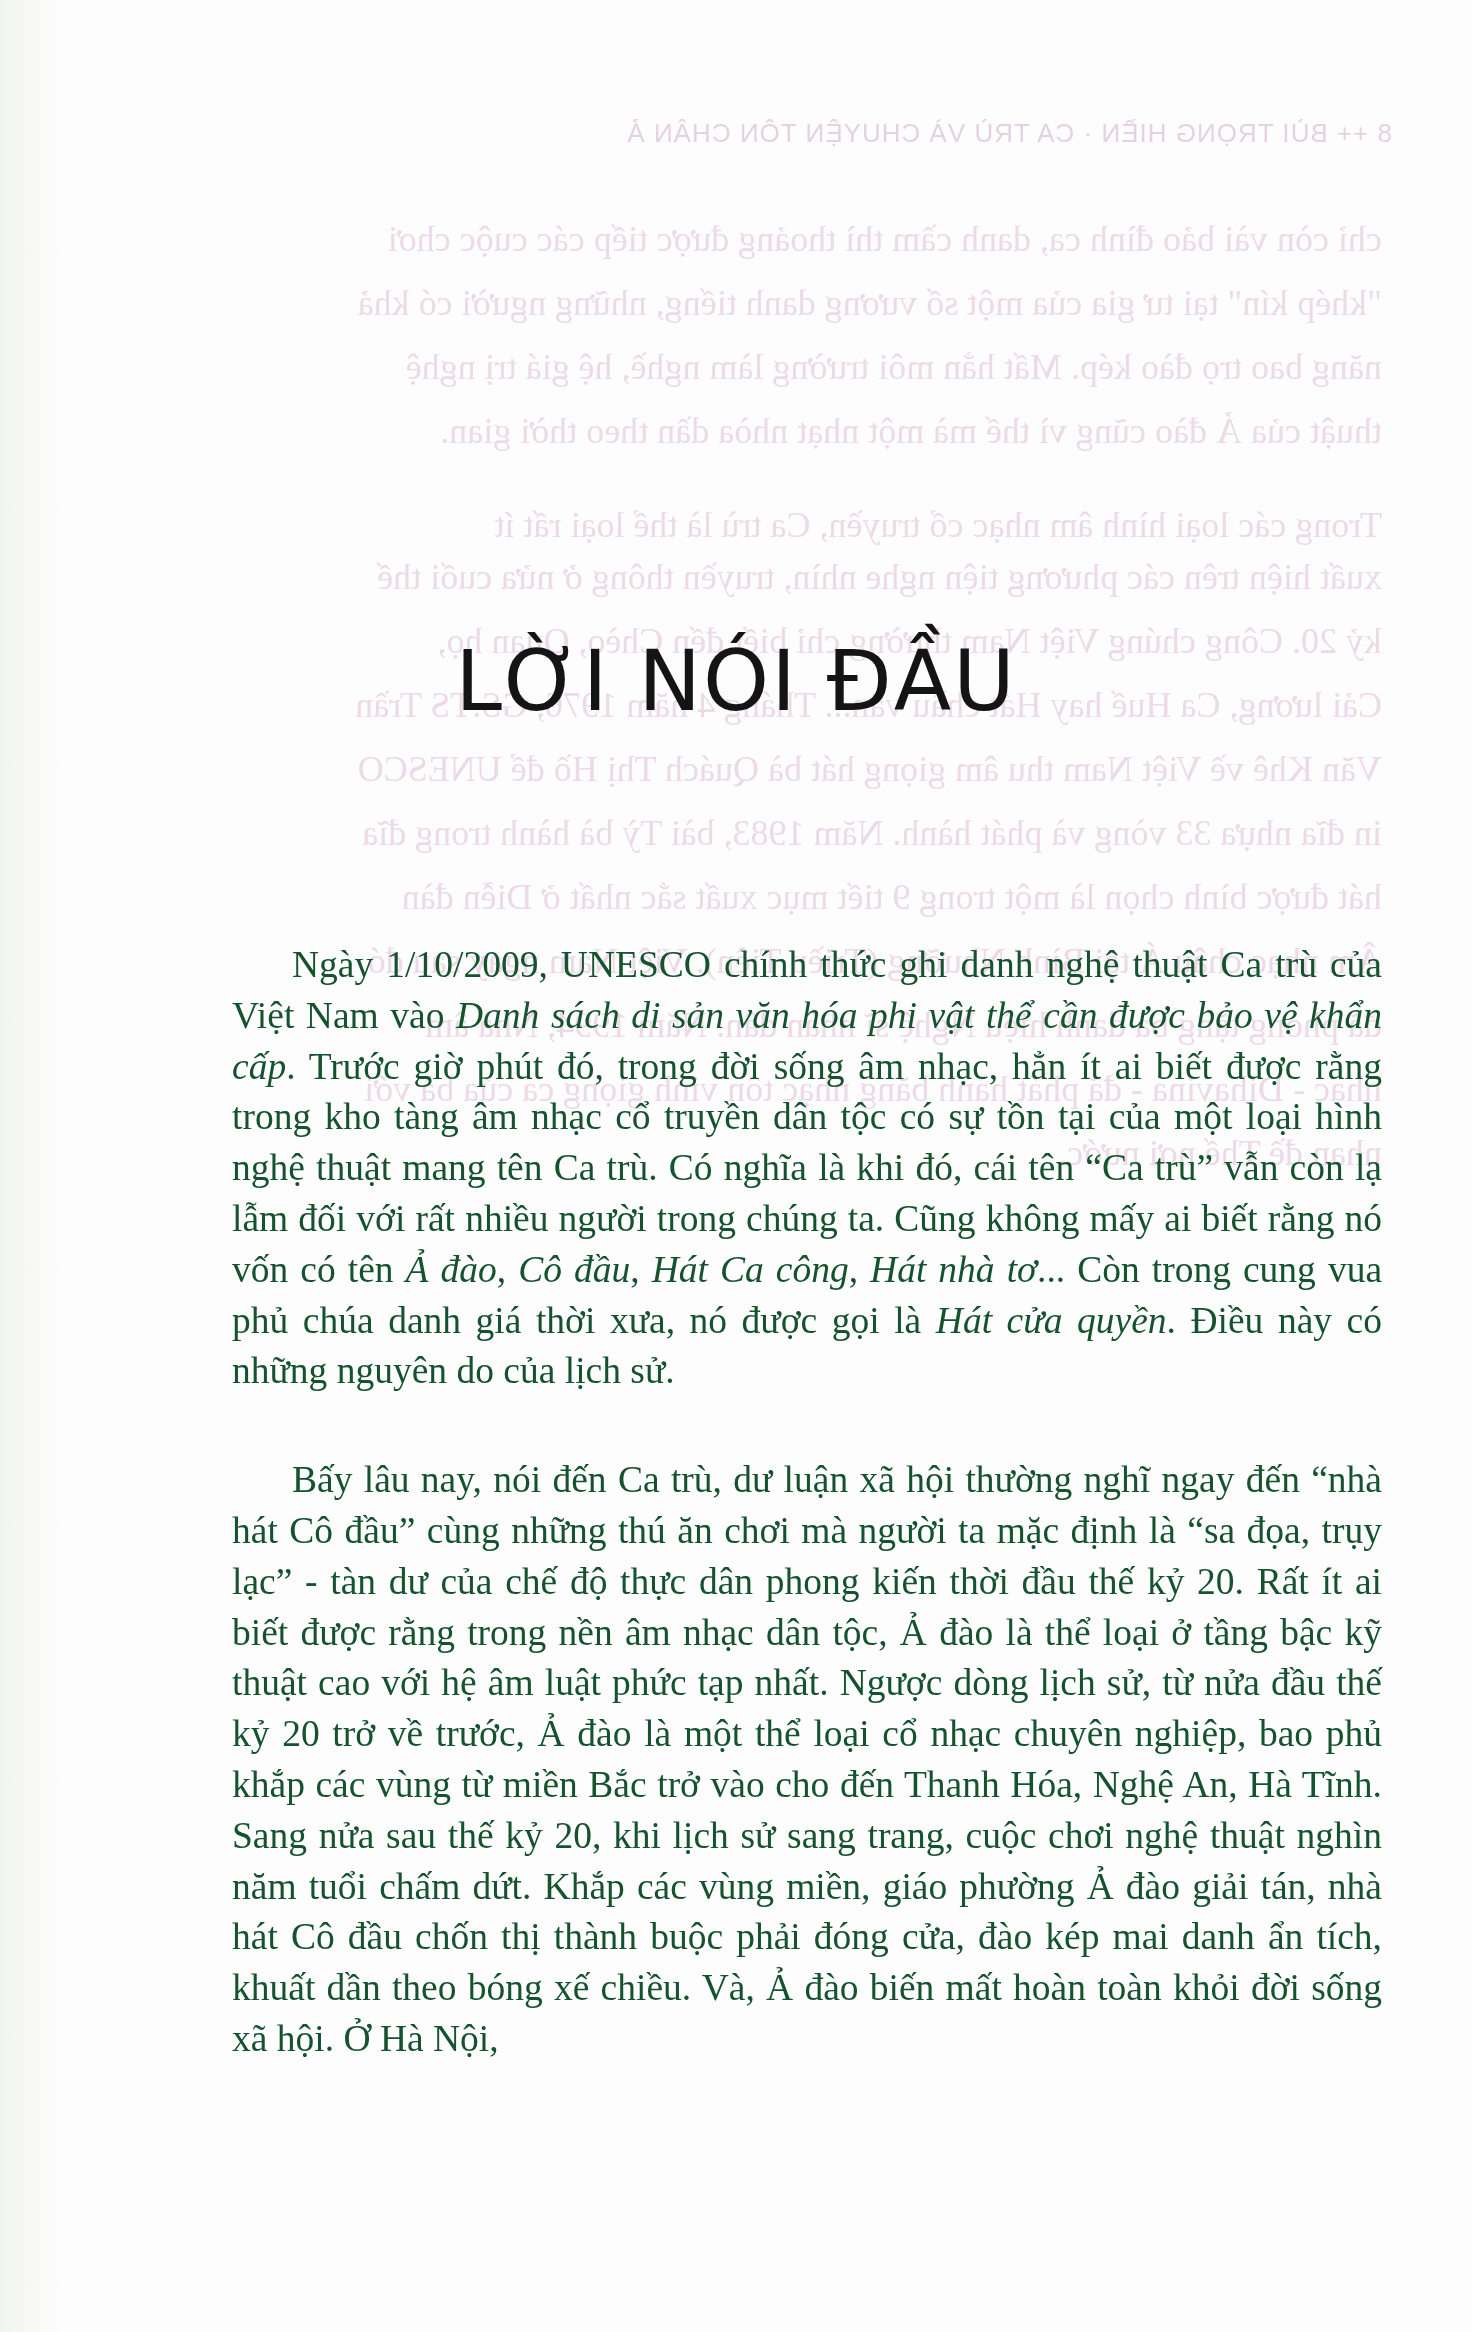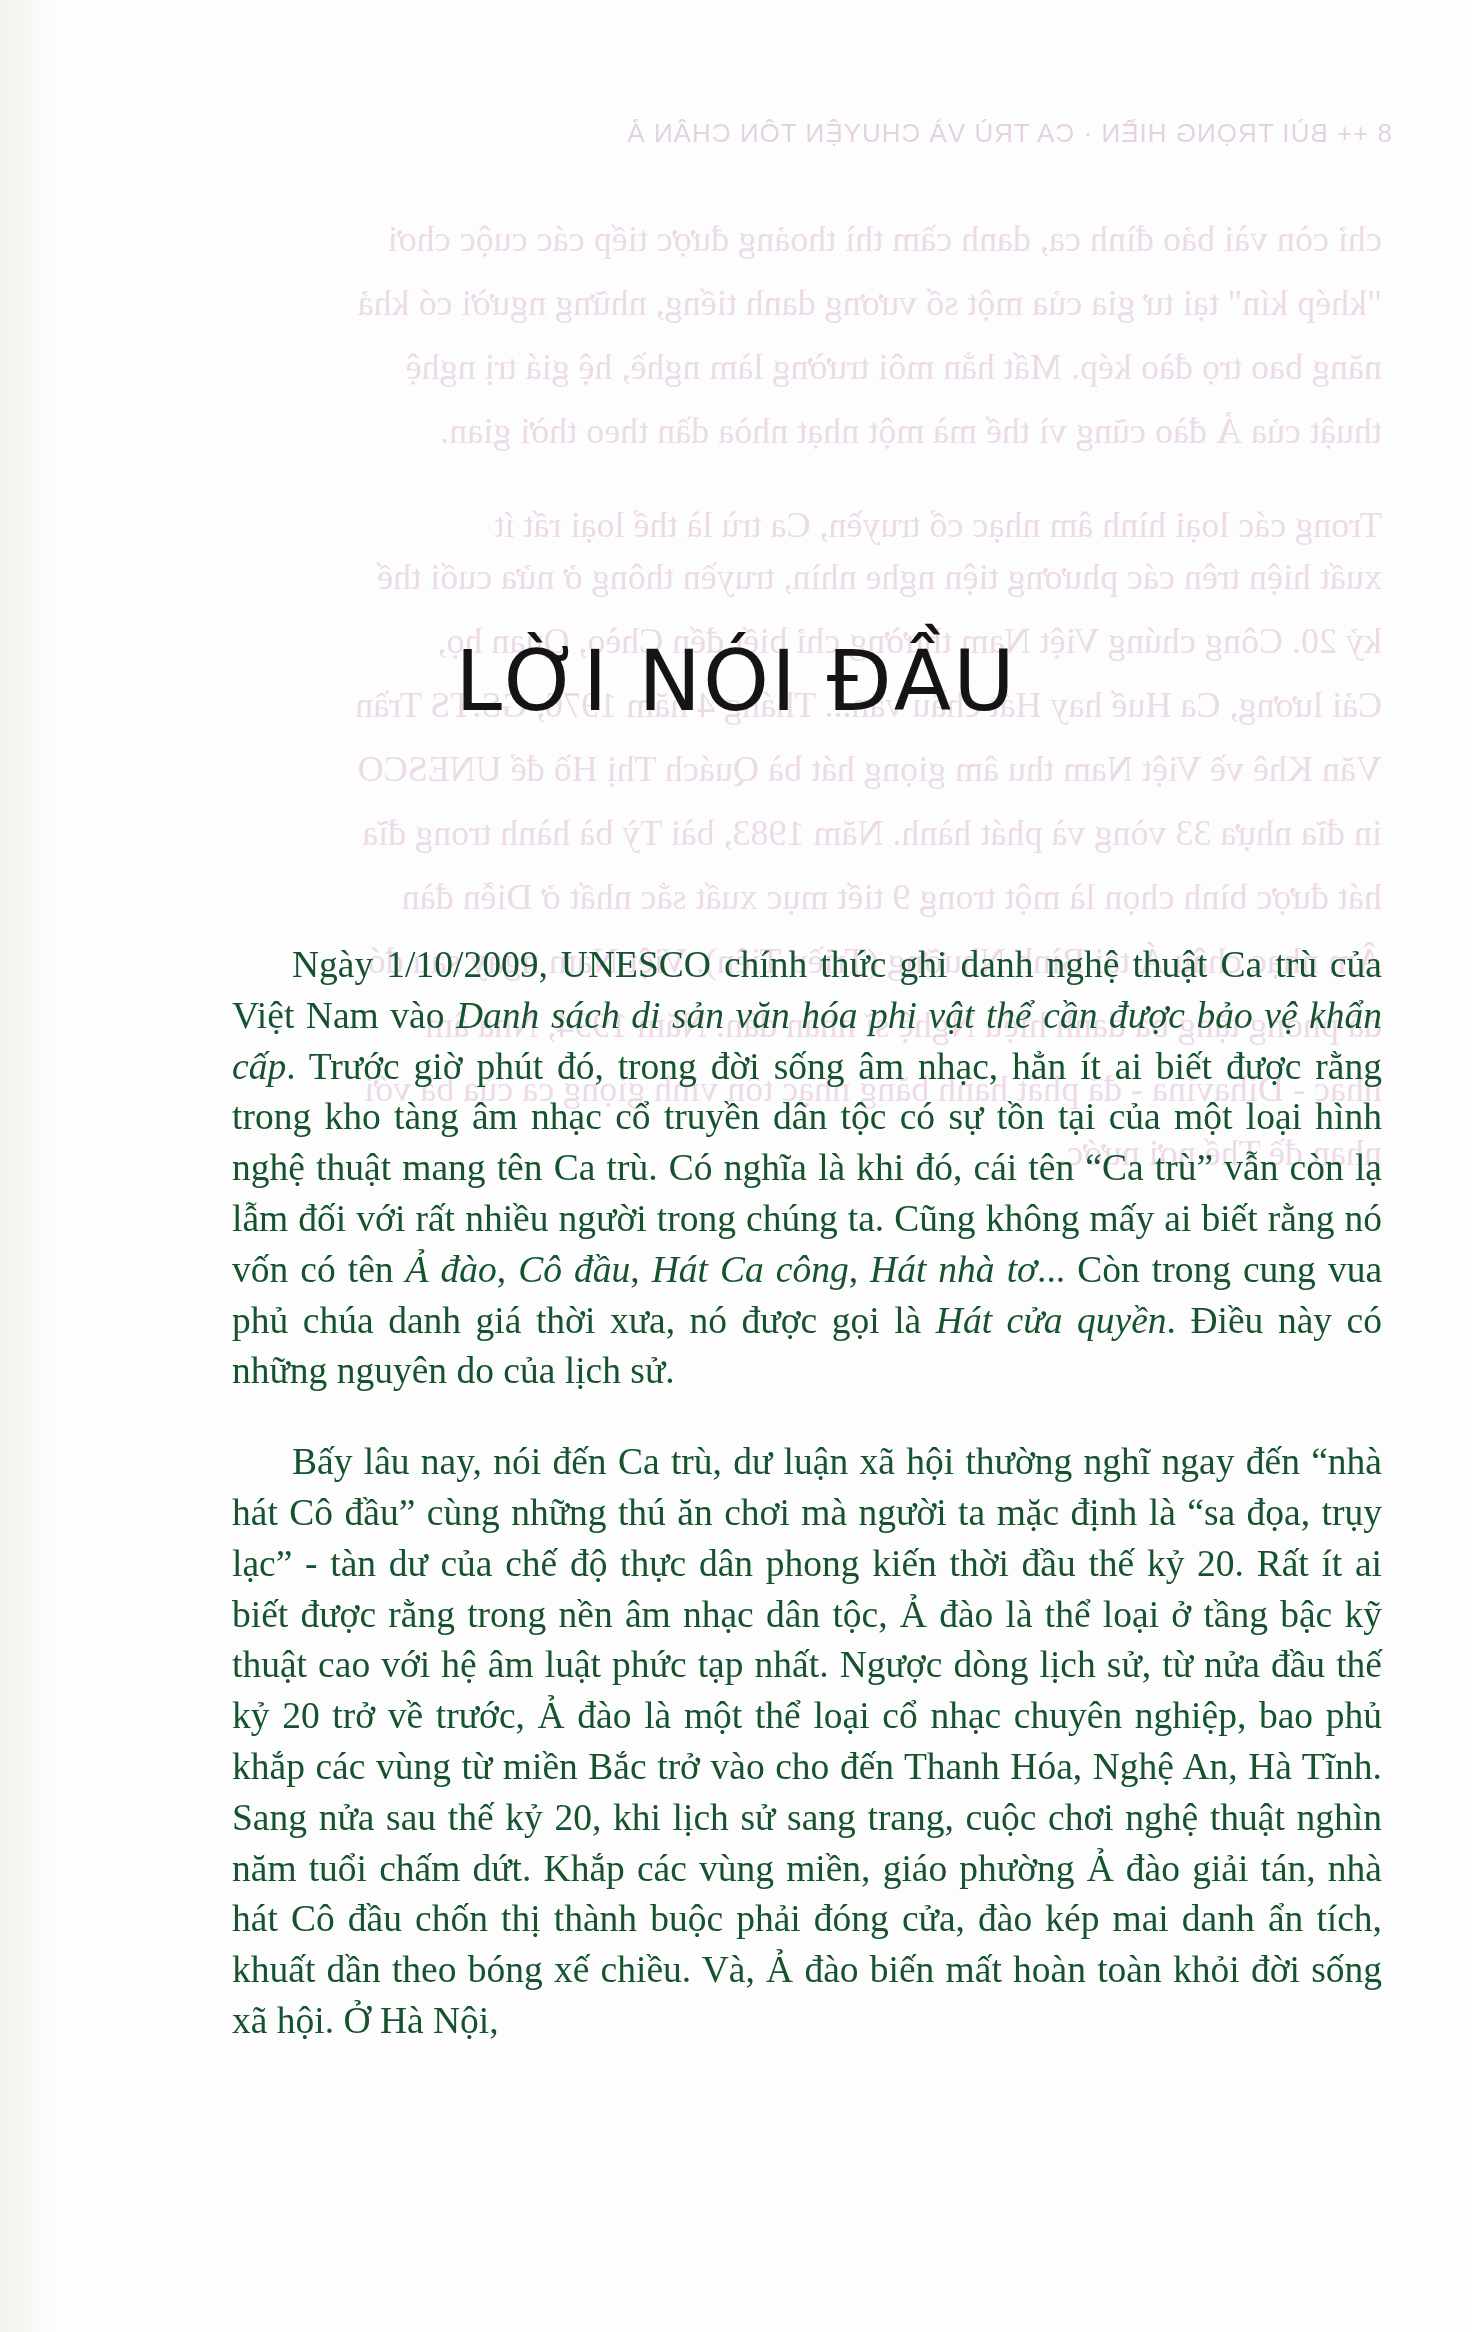--- a/index.html
+++ b/index.html
@@ -74,21 +74,21 @@
     font-size: 37.5px;
     line-height: 50.8px;
   }
   .body-text p {
     margin: 0;
     text-align: justify;
     text-indent: 60px;
     hyphens: none;
   }
   .body-text p + p {
-    margin-top: 40px;
+    margin-top: 58px;
   }
   .body-text em {
     font-style: italic;
   }
 </style>
 </head>
 <body>
 
 <div class="page-edge"></div>
 

